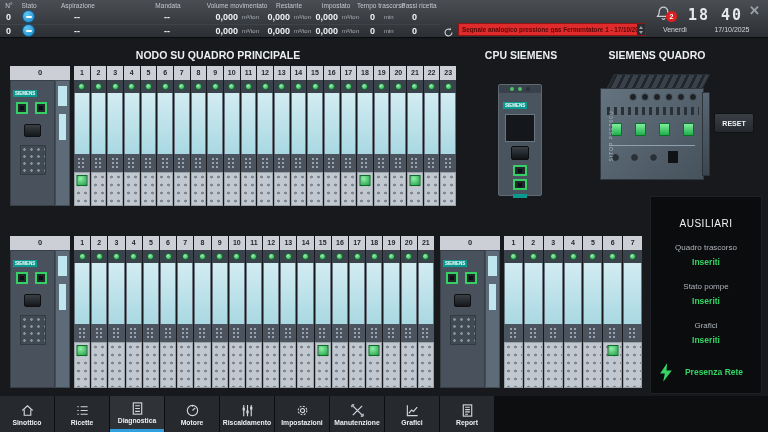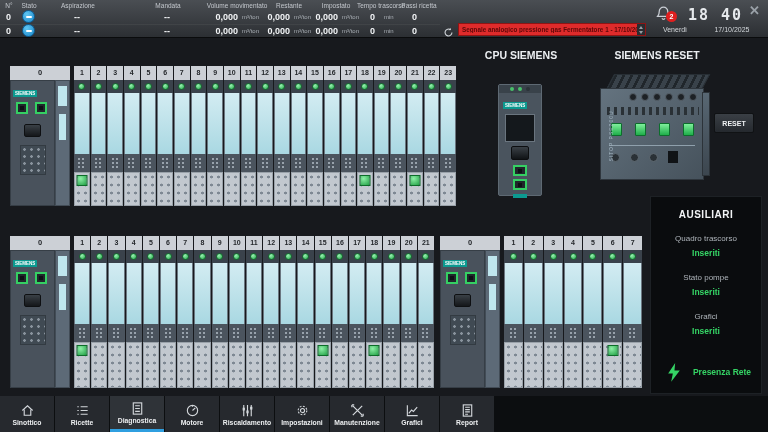--- a/index.html
+++ b/index.html
@@ -100,24 +100,24 @@
   .sitop-label{position:absolute;left:-30px;top:44px;width:80px;transform:rotate(-90deg);
     font-size:5px;color:#a7bac7;letter-spacing:1px;text-align:center;}
   .sitop-rail{position:absolute;left:106px;top:18px;width:8px;height:84px;background:linear-gradient(#58releases6773,#3c464f);background:linear-gradient(#586773,#3c464f);border:1px solid #2c3339;}
   #reset-btn{position:absolute;left:714px;top:113px;width:40px;height:20px;border-radius:2px;
     background:linear-gradient(#3a3f45,#25292e);border:1px solid #101214;color:#f0f2f4;
     font-size:7px;font-weight:bold;text-align:center;line-height:19px;}
 
   
   #ausiliari{position:absolute;left:650px;top:196px;width:112px;height:198px;background:#0a0c0e;
     border:1px solid #1d2125;padding-top:12px;}
-  #ausiliari .ttl{text-align:center;font-size:10px;font-weight:bold;color:#f2f4f6;margin-bottom:14px;letter-spacing:.5px;}
+  #ausiliari .ttl{text-align:center;font-size:10px;font-weight:normal;color:#f2f4f6;margin-bottom:14px;letter-spacing:.5px;margin-top:9px;}
   .aux-label{text-align:center;font-size:8px;color:#aeb4ba;margin-bottom:5px;}
   .aux-value{text-align:center;font-size:8.5px;font-weight:bold;color:#35d465;margin-bottom:15px;}
-  .aux-foot{position:absolute;left:8px;bottom:12px;width:100%;display:flex;align-items:center;margin-top:47px;}
+  .aux-foot{position:absolute;left:0;bottom:12px;width:100%;display:flex;align-items:center;margin-top:47px;}
   .aux-foot .bolt{width:14px;height:18px;margin-left:8px;color:#35d465;}
   .aux-foot .lbl{flex:1;text-align:center;font-size:8.5px;font-weight:bold;color:#35d465;padding-right:6px;}
 
   
   #navbar{position:absolute;left:0;top:396px;width:768px;height:36px;background:#0c0e10;display:flex;}
   #nav-cells{display:flex;gap:1px;}
   .nav-cell{width:54px;height:36px;background:#26292e;display:flex;flex-direction:column;align-items:center;justify-content:center;}
   .nav-cell.active{background:#2f3338;border-bottom:3px solid #2f9fe0;}
   .nav-icon{width:15px;height:15px;color:#d3d7db;}
   .nav-icon svg{width:100%;height:100%;}
@@ -191,22 +191,23 @@
         <path d="M6.6 12.5a1.5 1.5 0 0 0 2.8 0"></path>
       </svg>
     </div>
     <div id="bell-badge">2</div>
     <div id="clock">18 40</div>
     <div id="close-x">✕</div>
     <div id="weekday">Venerdì</div>
     <div id="date">17/10/2025</div>
   </div>
 
+  <div class="sec-title" style="left:218px;top:49px">NODO SU QUADRO PRINCIPALE</div>
   <div class="sec-title" style="left:521px;top:49px">CPU SIEMENS</div>
-  <div class="sec-title" style="left:657px;top:49px">SIEMENS RESET</div>
+  <div class="sec-title" style="left:657px;top:49px">SIEMENS QUADRO</div>
 
   <div class="rack" id="rack-0" style="left:10px;top:66px;width:446px;height:140px">
       <div class="rack-header">
         <div class="h0">0</div>
         <div class="hmods">
           <div class="hcell">1</div>
           <div class="hcell">2</div>
           <div class="hcell">3</div>
           <div class="hcell">4</div>
           <div class="hcell">5</div>

